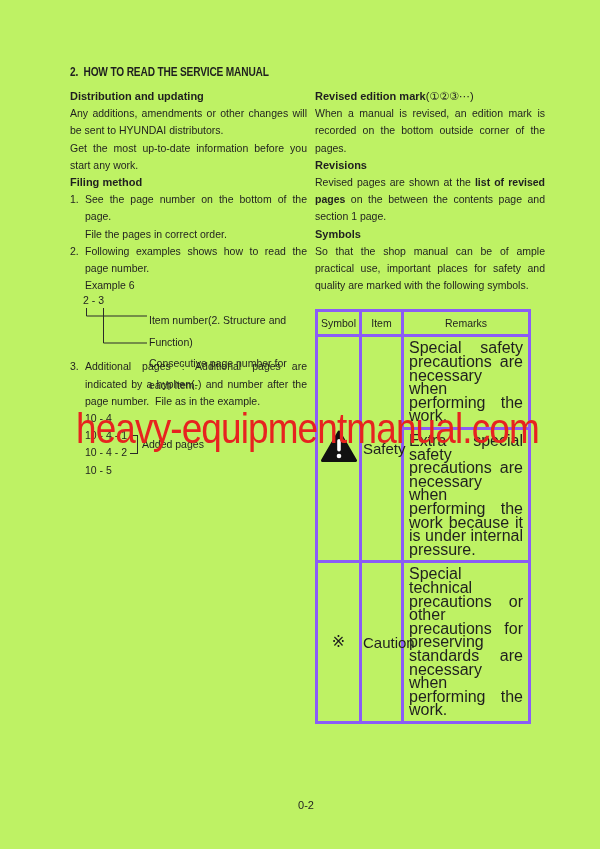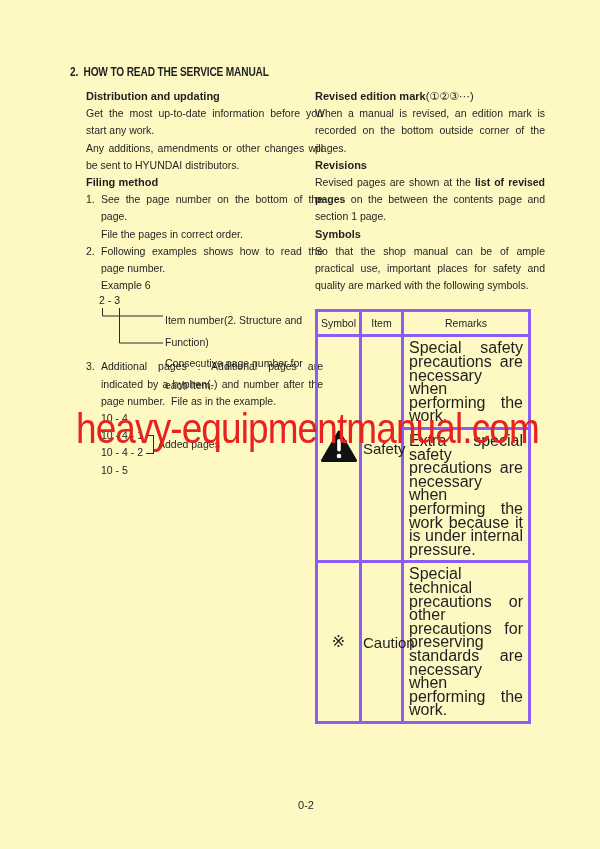--- a/index.html
+++ b/index.html
@@ -1,21 +1,21 @@
 <!DOCTYPE html>
 <html><head>
 <meta charset="utf-8">
 <style>
   html,body{margin:0;padding:0;background:#888;}
-  .page{position:relative;width:600px;height:849px;background:#fef9c3;margin:0 auto;
+  .page{position:relative;width:600px;height:849px;background:#bef264;margin:0 auto;
         font-family:"Liberation Sans","DejaVu Sans",sans-serif;color:#1f1f1f;overflow:hidden;}
   .title{position:absolute;left:70px;top:64px;font-size:13px;font-weight:bold;white-space:nowrap;
          letter-spacing:-0.2px;transform:scaleX(0.78);transform-origin:left top;}
   .col{position:absolute;top:88px;font-size:10.5px;line-height:17.2px;text-align:justify;}
-  .col-left{left:86px;width:237px;}
+  .col-left{left:70px;width:237px;}
   .col-right{left:315px;width:230px;}
   .col h3{margin:0;font-size:11px;font-weight:bold;line-height:17.2px;text-align:left;}
   .col p{margin:0;}
   .mt6{margin-top:6px;} .mt11{margin-top:11px;} .mt7{margin-top:7px;}
   .li{display:flex;text-align:justify;}
   .li .marker{width:15px;flex:0 0 15px;text-align:left;}
   .li .body{flex:1;}
   .plain{text-align:left;}
   
   .diagram{position:relative;height:64px;margin-left:13px;text-align:left;}
@@ -45,22 +45,22 @@
 </style>
 </head>
 <body>
 
 <div class="page">
 
   <div class="title">2.&nbsp; HOW TO READ THE SERVICE MANUAL</div>
 
   <div class="col col-left">
     <h3>Distribution and updating</h3>
+    <p>Any additions, amendments or other changes will be sent to HYUNDAI distributors.</p>
     <p>Get the most up-to-date information before you start any work.</p>
-    <p>Any additions, amendments or other changes will be sent to HYUNDAI distributors.</p>
 
     <h3 class="mt6">Filing method</h3>
 
     <div class="li">
       <span class="marker">1.</span>
       <span class="body"><span>See the page number on the bottom of the page.</span><br>
       <span>File the pages in correct order.</span></span>
     </div>
 
     <div class="li">

